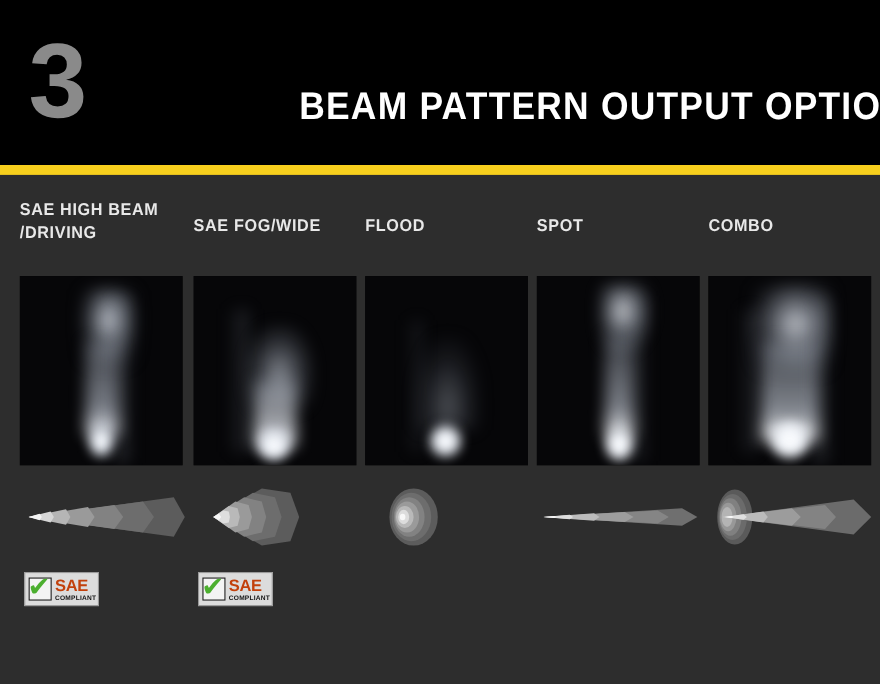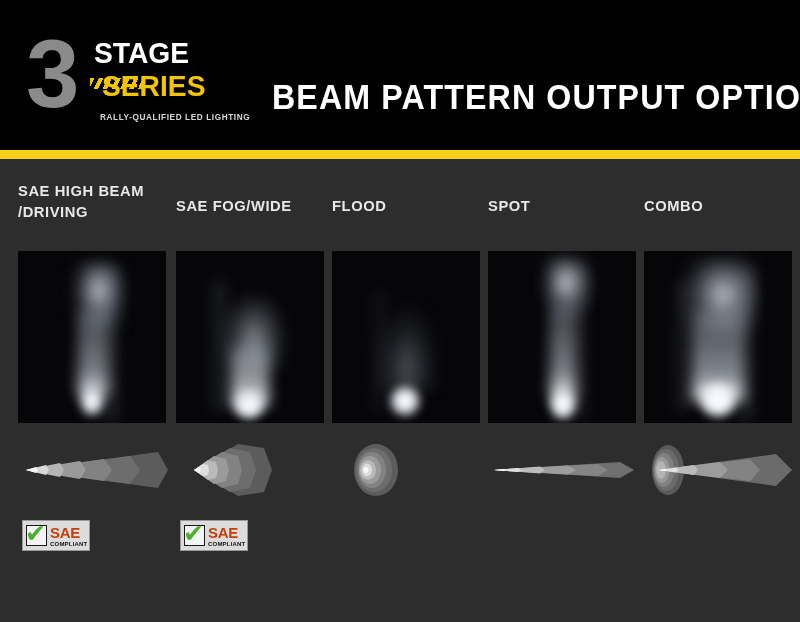--- a/index.html
+++ b/index.html
@@ -135,26 +135,20 @@
 </style>
 </head>
 <body>
 
 <div class="page">
 
   <div class="header">
 
     <div class="logo">
       <div class="logo-3">3</div>
-      <div class="logo-right">
-        <div class="logo-stage">STAGE</div>
-        <div class="logo-stripe"></div>
-        <div class="logo-series">SERIES</div>
-        <div class="logo-tag">RALLY-QUALIFIED LED LIGHTING</div>
-      </div>
     </div>
 
     <div class="title">BEAM PATTERN OUTPUT OPTIONS</div>
   </div>
 
   <div class="yellow-bar"></div>
 
   <div class="cols">
 
     <div class="col" style="left:18px;">

